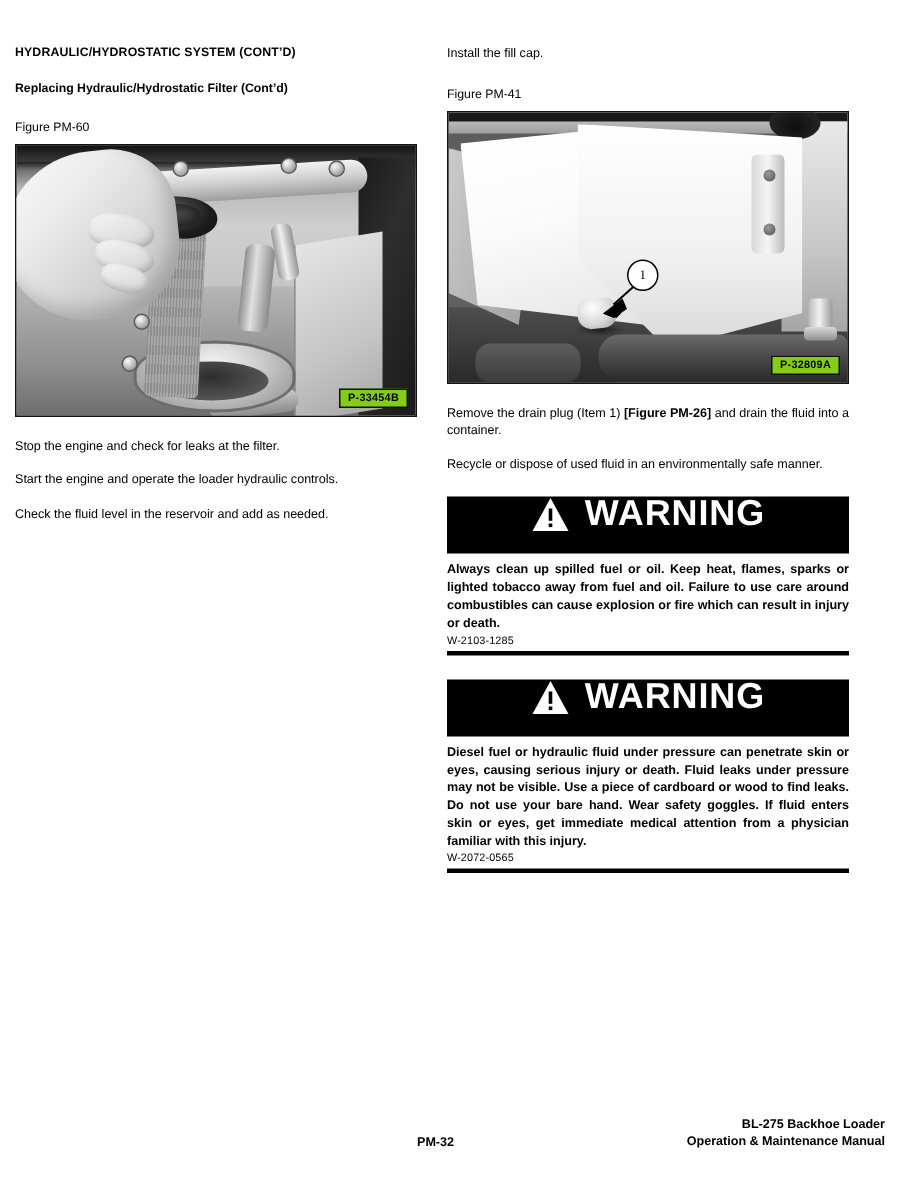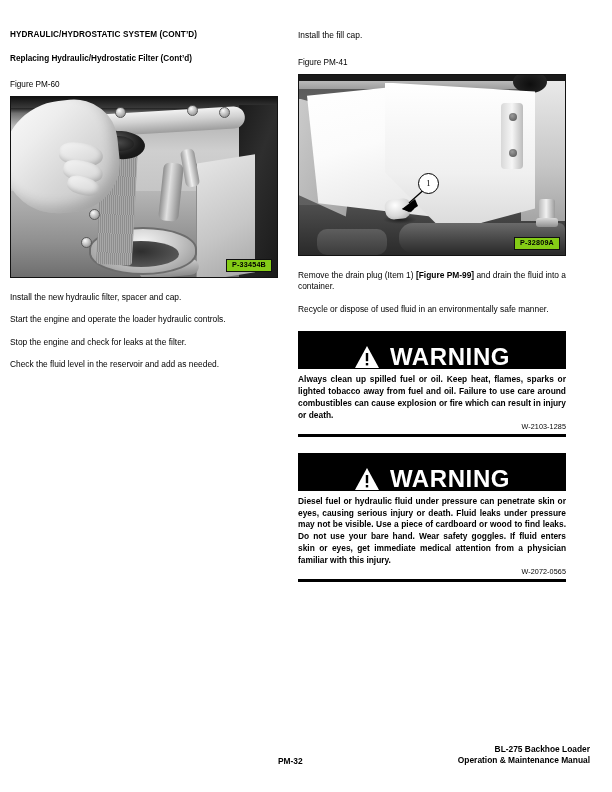--- a/index.html
+++ b/index.html
@@ -283,42 +283,42 @@
     font-family: "Liberation Serif", serif;
   }
   .callout-line { position: absolute; z-index: 9; }
 
   
   .warning-block { margin-top: 16px; }
   .warning-banner {
     background: #000000;
     height: 38px;
     display: flex;
-    align-items: flex-end;
+    align-items: flex-start;
     justify-content: center;
     gap: 10px;
   }
   .warning-word {
     color: #ffffff;
     font-size: 24px;
     font-weight: bold;
     letter-spacing: 0.6px;
     line-height: 1;
   }
   .warning-tri { display: block; }
   .warning-text {
     font-size: 8.4px;
     font-weight: bold;
     line-height: 1.40;
     text-align: justify;
     margin: 5px 0 0 0;
   }
   .warning-id {
     font-size: 7.2px;
-    text-align: right;
+    text-align: left;
     margin: 1px 0 0 0;
     letter-spacing: 0.1px;
   }
   .warning-rule {
     height: 2.4px;
     background: #000000;
     margin-top: 3px;
   }
 
   
@@ -379,25 +379,24 @@
         <div class="ph60-finger ph60-f3"></div>
         <div class="ph60-bolt" style="left:104px; top:10px;"></div>
         <div class="ph60-bolt" style="left:176px; top:8px;"></div>
         <div class="ph60-bolt" style="left:208px; top:10px;"></div>
         <div class="ph60-bolt" style="left:78px; top:112px;"></div>
         <div class="ph60-bolt" style="left:70px; top:140px;"></div>
         <div class="photo-id">P-33454B</div>
       </div>
 
 
-      <p class="body-text">Install the new hydraulic filter, spacer and cap.</p>
+
+      <p class="body-text">Stop the engine and check for leaks at the filter.</p>
 
       <p class="body-text">Start the engine and operate the loader hydraulic controls.</p>
-
-      <p class="body-text">Stop the engine and check for leaks at the filter.</p>
 
 
       <p class="body-text">Check the fluid level in the reservoir and add as needed.</p>
     </div>
 
     <div class="col">
 
 
       <div class="plain-line">Install the fill cap.</div>
 
@@ -426,21 +425,21 @@
         <svg class="callout-line" width="266" height="180" viewBox="0 0 266 180">
           <line x1="128" y1="112" x2="110" y2="128" stroke="#000" stroke-width="1.3"></line>
           <polygon points="103,134 117,126 115,134 112,137" fill="#000"></polygon>
           <polygon points="103,134 116,124 119,131 110,137" fill="#000"></polygon>
         </svg>
         <div class="callout" style="left:119px; top:98px;">1</div>
 
         <div class="photo-id">P-32809A</div>
       </div>
 
-      <p class="body-text">Remove the drain plug (Item 1) <span class="bold">[Figure PM-99]</span> and drain the fluid into a container.</p>
+      <p class="body-text">Remove the drain plug (Item 1) <span class="bold">[Figure PM-26]</span> and drain the fluid into a container.</p>
 
       <p class="body-text">Recycle or dispose of used fluid in an environmentally safe manner.</p>
 
       <div class="warning-block">
         <div class="warning-banner">
           <svg class="warning-tri" width="26" height="24" viewBox="0 0 26 24">
             <polygon points="13,1 25,23 1,23" fill="#ffffff"></polygon>
             <rect x="11.8" y="8" width="2.4" height="8.2" fill="#000000"></rect>
             <rect x="11.8" y="18" width="2.4" height="2.4" fill="#000000"></rect>
           </svg>

